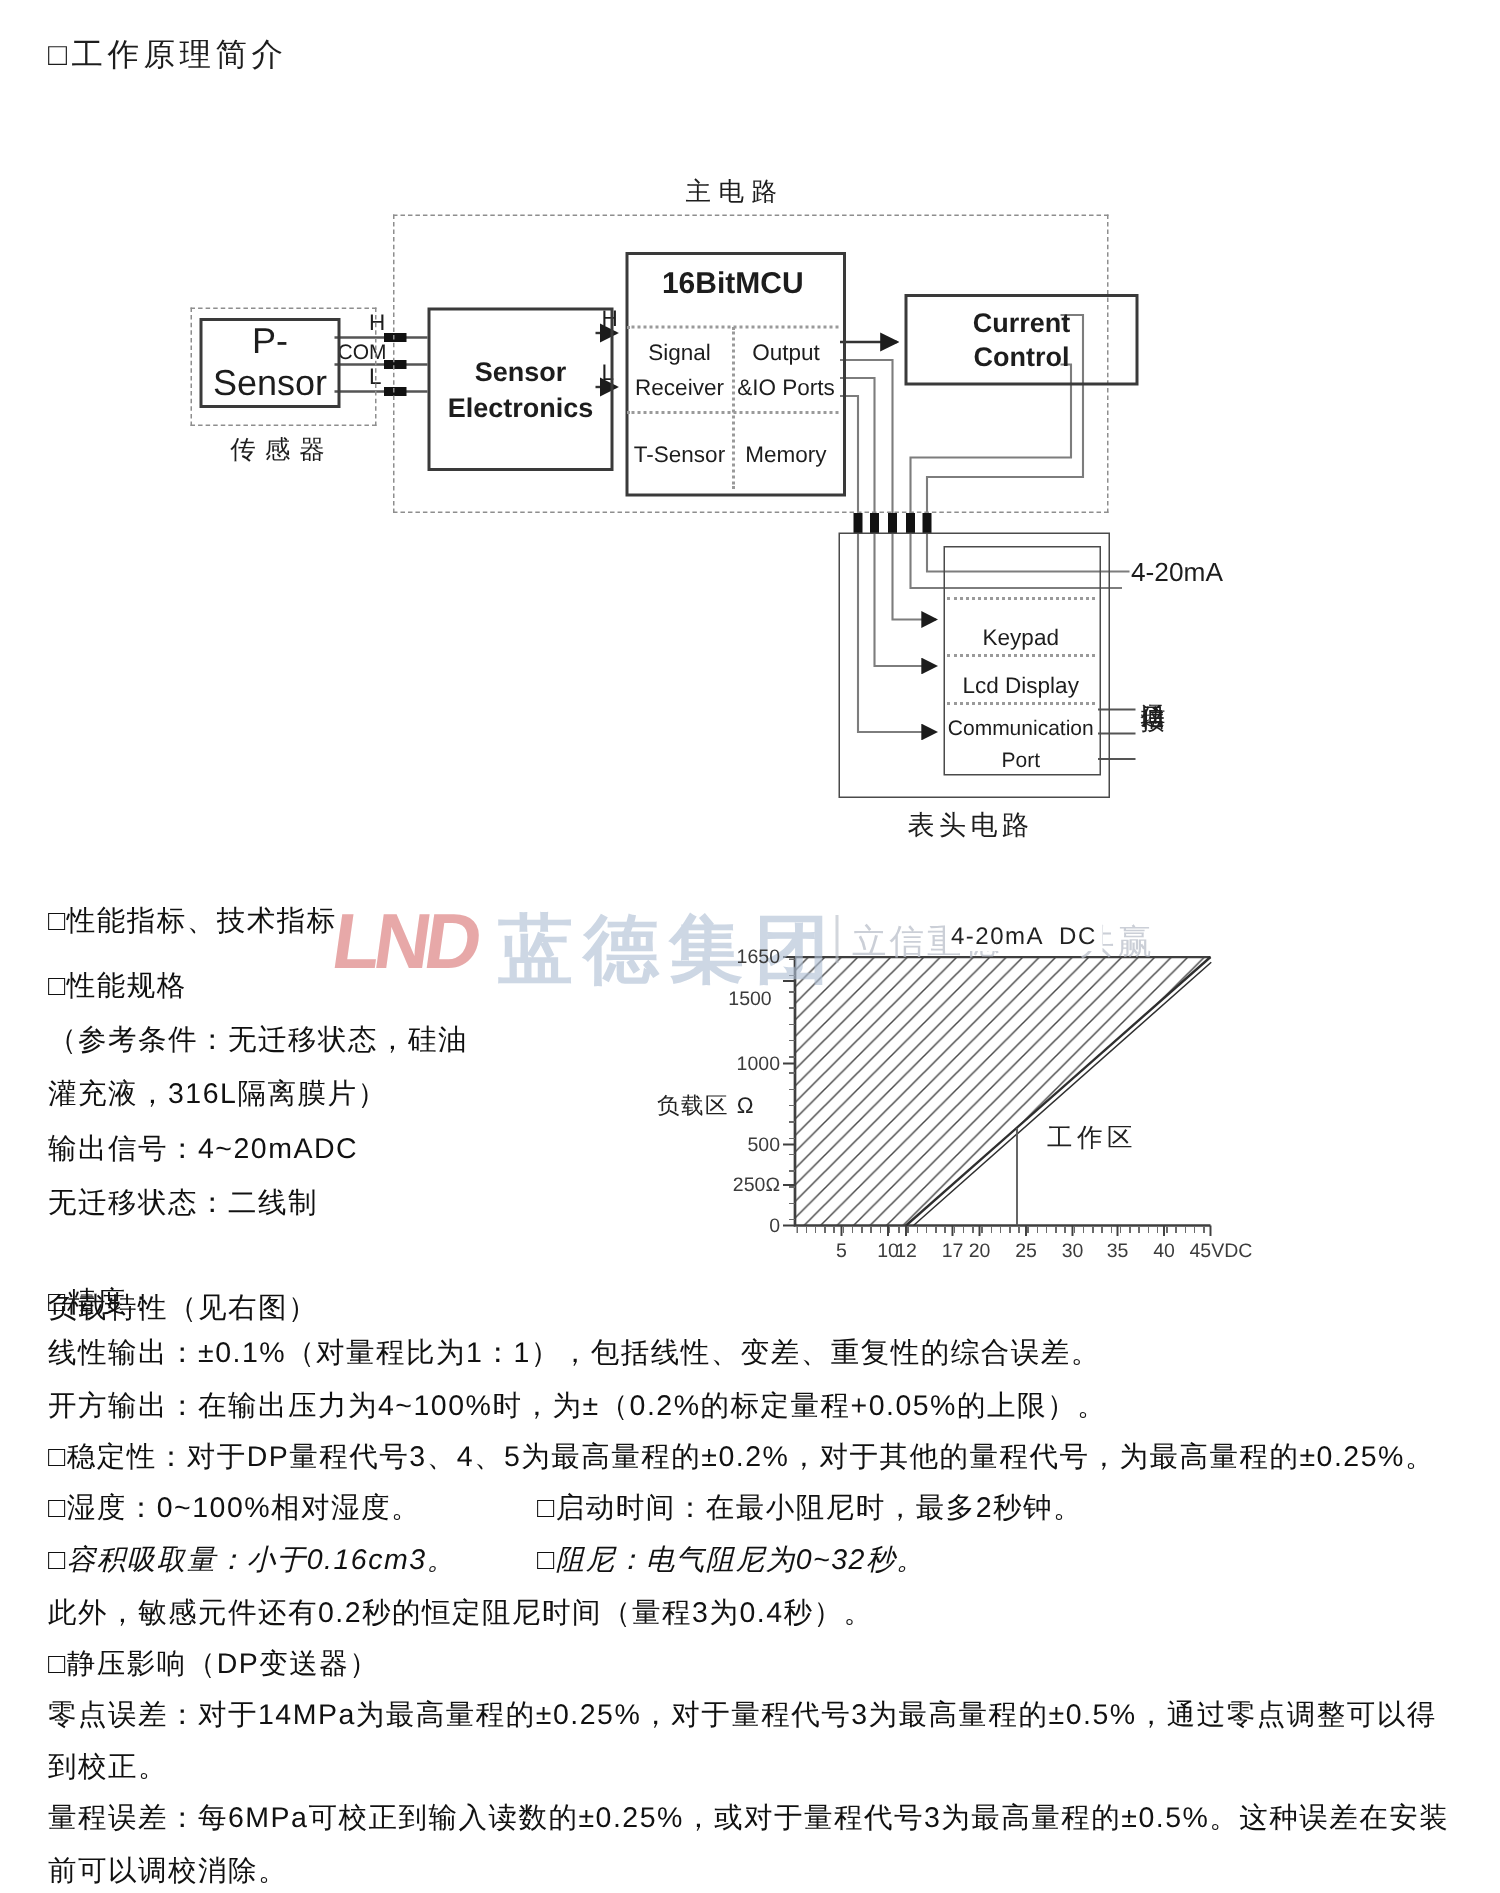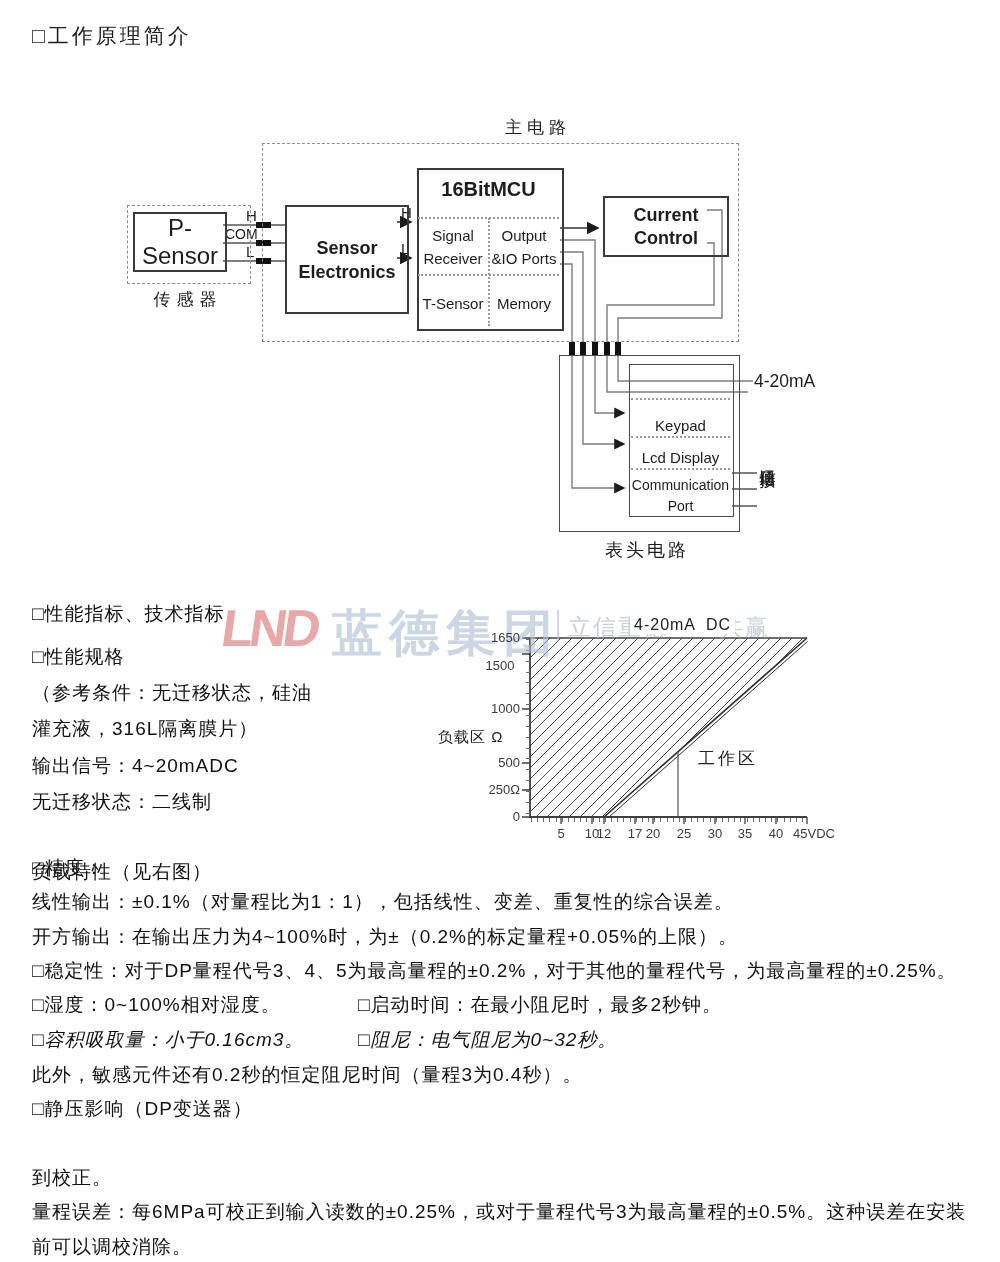--- a/index.html
+++ b/index.html
@@ -85,21 +85,21 @@
     </g>
   </svg>
 
   <div class="minorticks" style="left:531px;top:818px;width:276px;height:4px;
               background:repeating-linear-gradient(to right,#6a6a6a 0,#6a6a6a 1px,transparent 1px,transparent 6.16px);"></div>
   <div class="minorticks" style="left:526px;top:639px;width:4px;height:178px;
               background:repeating-linear-gradient(to bottom,#6a6a6a 0,#6a6a6a 1px,transparent 1px,transparent 10.85px);"></div>
 
   <div class="lbl" style="left:32px;top:22px;font-size:21px;letter-spacing:3px;z-index:1;">□工作原理简介</div>
 
-  <div class="lbl" style="left:450px;top:116px;width:80px;text-align:center;font-size:17px;letter-spacing:5px;margin-left:48px;">主电路</div>
+  <div class="lbl" style="left:450px;top:116px;width:80px;text-align:center;font-size:17px;letter-spacing:5px;">主电路</div>
 
   <div class="dashedbox" style="left:262px;top:143px;width:475px;height:197px;"></div>
 
   <div class="dashedbox" style="left:127px;top:205px;width:122px;height:77px;"></div>
   <div class="lbl" style="left:138px;top:288px;width:100px;text-align:center;font-size:17px;letter-spacing:6px;">传感器</div>
 
   <div class="box" style="left:133px;top:212px;width:90px;height:56px;font-size:24px;font-weight:400;">P-Sensor</div>
 
   <div class="lbl" style="left:246px;top:207px;font-size:15px;">H</div>
   <div class="lbl" style="left:225px;top:226px;font-size:14px;">COM</div>
@@ -113,21 +113,21 @@
   <div class="box" style="left:417px;top:168px;width:143px;height:159px;"></div>
   <div class="lbl" style="left:417px;top:178px;width:143px;text-align:center;font-size:20px;font-weight:700;z-index:3;">16BitMCU</div>
   <div class="dot-h" style="left:418px;top:217px;width:141px;"></div>
   <div class="dot-h" style="left:418px;top:274px;width:141px;"></div>
   <div class="dot-v" style="left:488px;top:218px;height:108px;"></div>
   <div class="box" style="left:419px;top:222px;width:68px;height:50px;border:none;font-size:15px;line-height:23px;">Signal Receiver</div>
   <div class="box" style="left:490px;top:222px;width:68px;height:50px;border:none;font-size:15px;line-height:23px;">Output &amp;IO Ports</div>
   <div class="box" style="left:419px;top:288px;width:68px;height:30px;border:none;font-size:15px;">T-Sensor</div>
   <div class="box" style="left:490px;top:288px;width:68px;height:30px;border:none;font-size:15px;">Memory</div>
 
-  <div class="box" style="left:603px;top:196px;width:104px;height:57px;font-size:18px;font-weight:600;line-height:23px;padding:0 9px;">Current Control</div>
+  <div class="box" style="left:603px;top:196px;width:104px;height:57px;font-size:18px;font-weight:600;line-height:23px;padding:0 24px;">Current Control</div>
 
   <div class="box" style="left:559px;top:355px;width:179px;height:175px;border-width:1.6px;border-color:#4a4a4a;"></div>
   <div class="box" style="left:629px;top:364px;width:103px;height:151px;border-width:1.6px;border-color:#4a4a4a;"></div>
   <div class="dot-h" style="left:631px;top:398px;width:99px;"></div>
   <div class="dot-h" style="left:631px;top:436px;width:99px;"></div>
   <div class="dot-h" style="left:631px;top:468px;width:99px;"></div>
   <div class="lbl" style="left:629px;top:417px;width:103px;text-align:center;font-size:15px;z-index:3;">Keypad</div>
   <div class="lbl" style="left:629px;top:449px;width:103px;text-align:center;font-size:15px;z-index:3;">Lcd Display</div>
   <div class="lbl" style="left:629px;top:475px;width:103px;text-align:center;font-size:14px;line-height:21px;white-space:normal;z-index:3;">Communication Port</div>
 
@@ -176,17 +176,18 @@
   <div class="tline" style="top:924px;">开方输出：在输出压力为4~100%时，为±（0.2%的标定量程+0.05%的上限）。</div>
   <div class="tline" style="top:958px;">□稳定性：对于DP量程代号3、4、5为最高量程的±0.2%，对于其他的量程代号，为最高量程的±0.25%。</div>
   <div class="tline" style="top:992px;">
     <span class="col1">□湿度：0~100%相对湿度。</span><span>□启动时间：在最小阻尼时，最多2秒钟。</span>
   </div>
   <div class="tline" style="top:1027px;font-style:italic;">
     <span class="col1">□容积吸取量：小于0.16cm3。</span><span>□阻尼：电气阻尼为0~32秒。</span>
   </div>
   <div class="tline" style="top:1062px;">此外，敏感元件还有0.2秒的恒定阻尼时间（量程3为0.4秒）。</div>
   <div class="tline" style="top:1096px;">□静压影响（DP变送器）</div>
+  <div class="tline" style="top:1130px;">零点误差：对于14MPa为最高量程的±0.25%，对于量程代号3为最高量程的±0.5%，通过零点调整可以得</div>
   <div class="tline" style="top:1165px;">到校正。</div>
   <div class="tline" style="top:1199px;">量程误差：每6MPa可校正到输入读数的±0.25%，或对于量程代号3为最高量程的±0.5%。这种误差在安装</div>
   <div class="tline" style="top:1234px;">前可以调校消除。</div>
 
 </div>
 
 </body></html>

